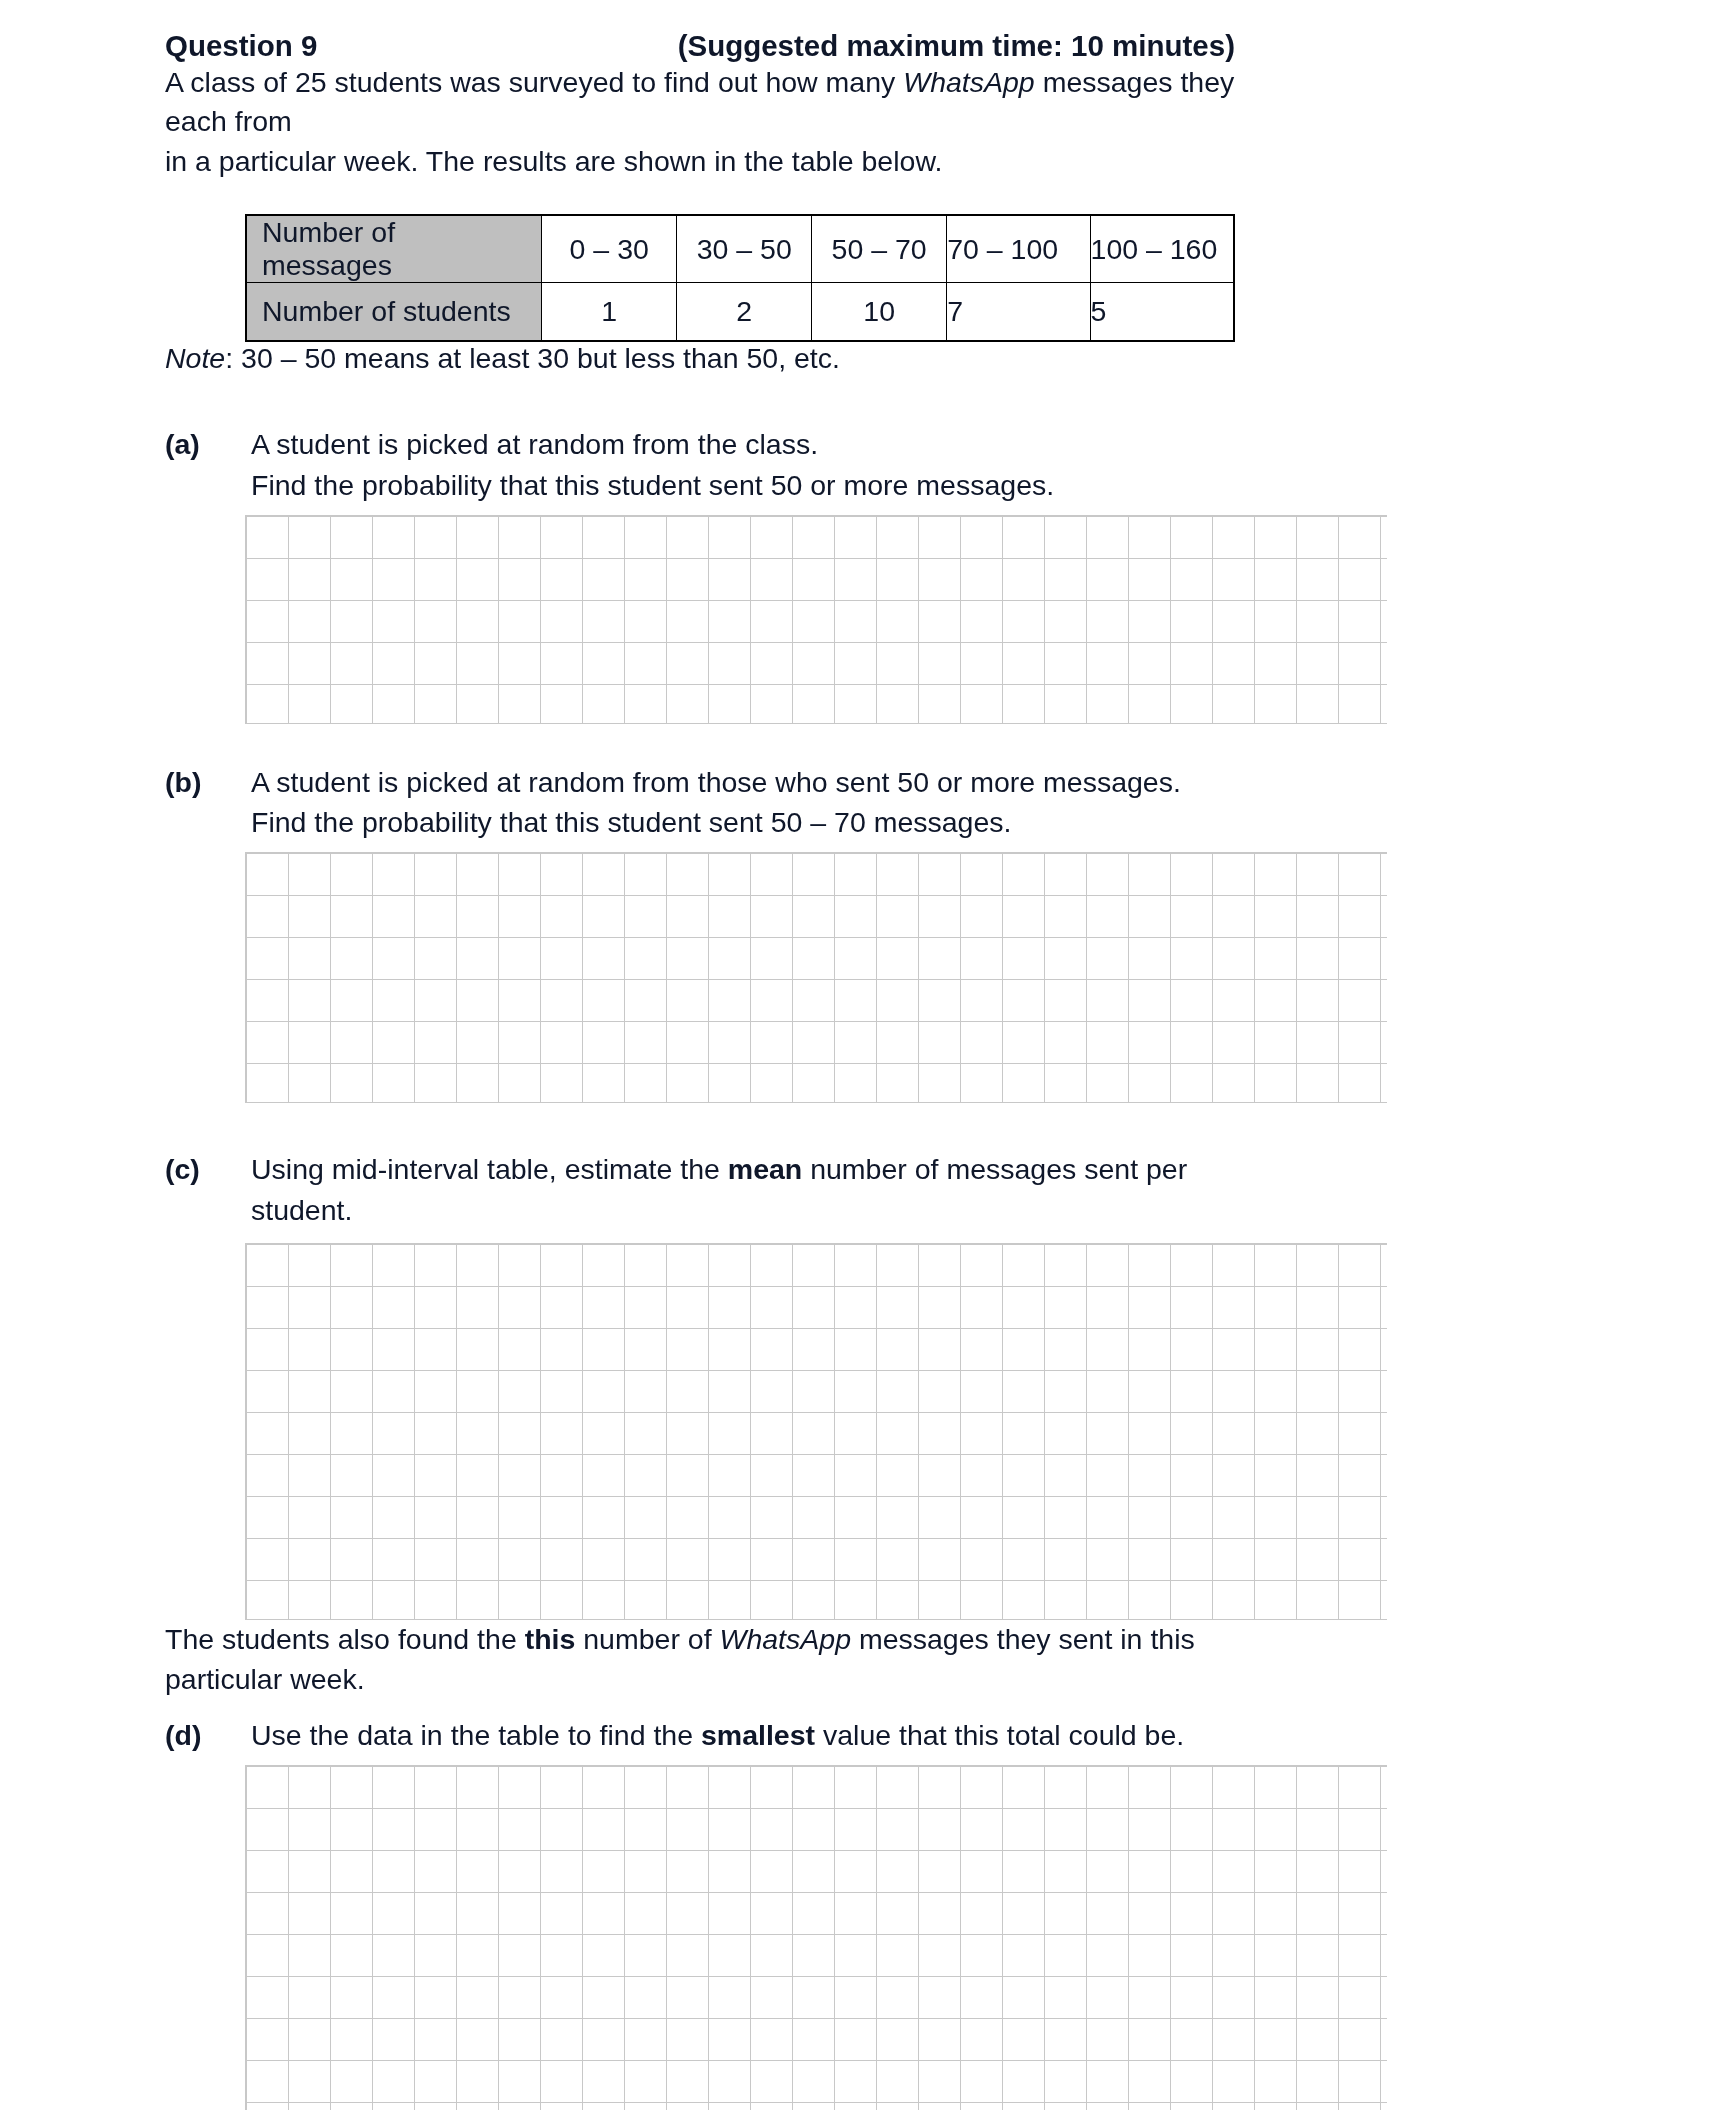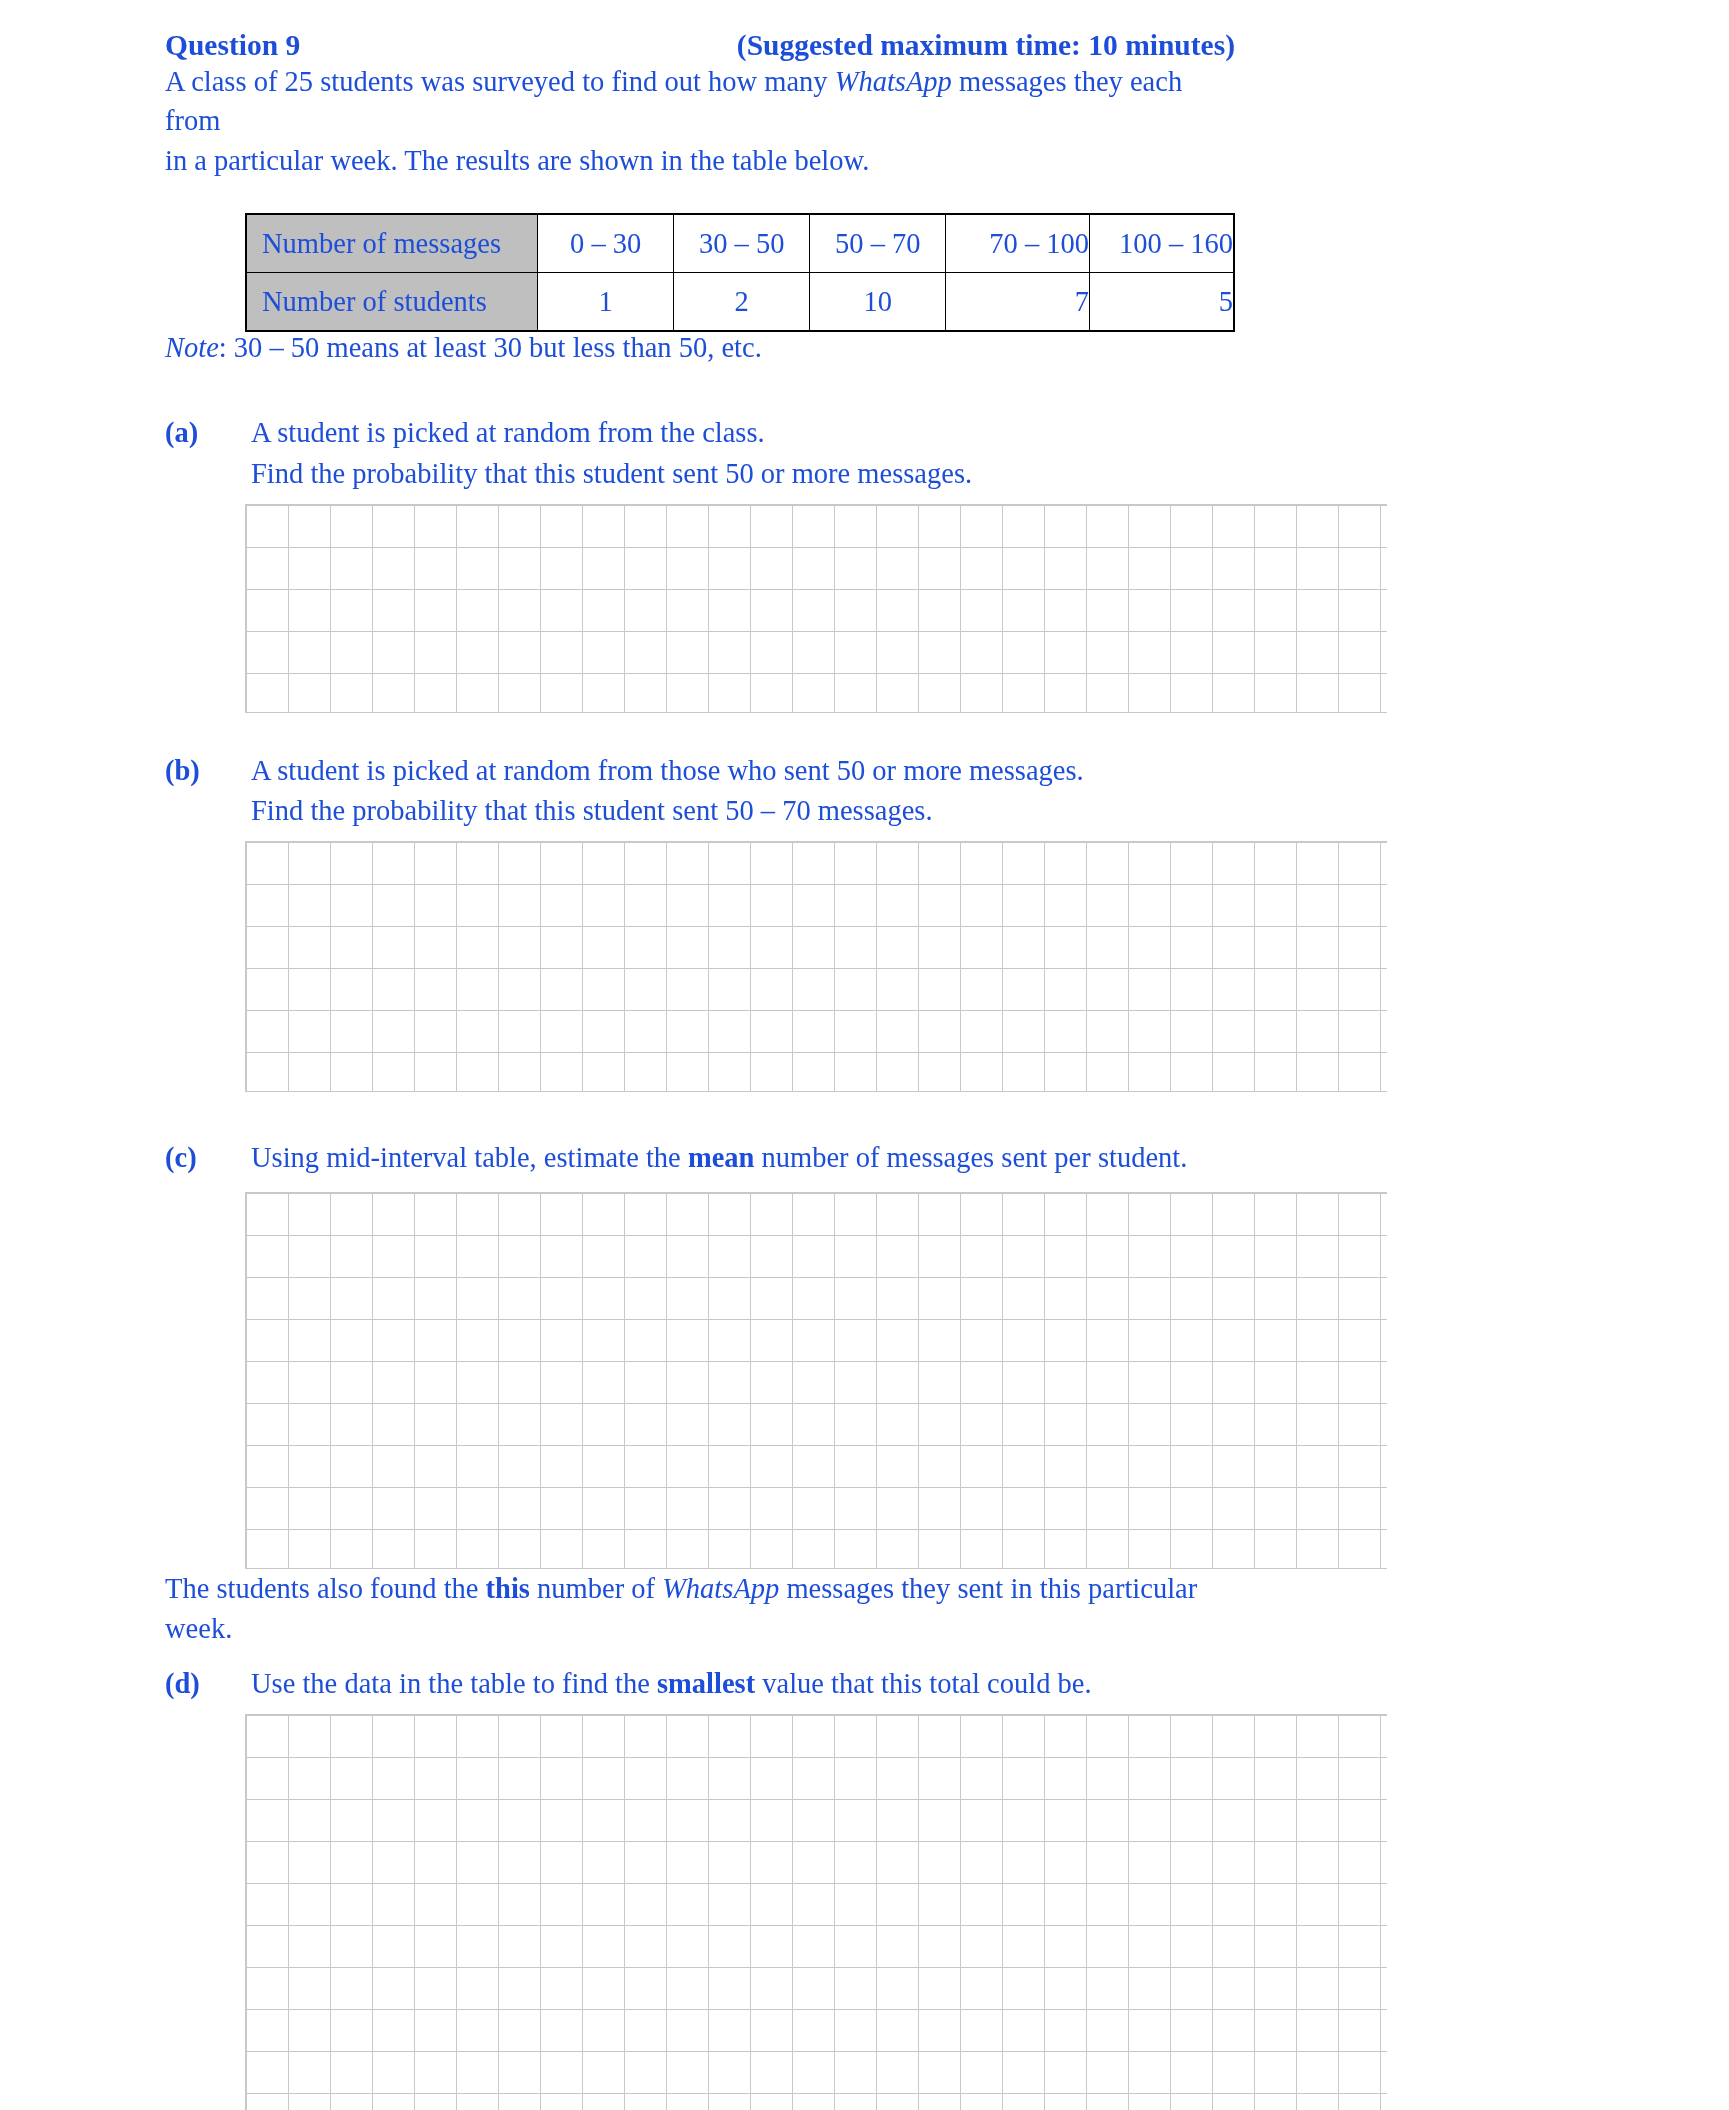--- a/index.html
+++ b/index.html
@@ -7,22 +7,22 @@
     padding: 0;
     background: #ffffff;
   }
   .page {
     position: relative;
     width: 1387px;
     height: 2111px;
     box-sizing: border-box;
     overflow: hidden;
     background: #ffffff;
-    color: #1d4ed8;
-    font-family: Liberation Serif, serif;
+    color: #0f172a;
+    font-family: Liberation Sans, sans-serif;
     font-size: 28.5px;
     padding: 28.5px 152px 0 165px;
   }
   .header-row {
     display: flex;
     justify-content: space-between;
     align-items: baseline;
     font-weight: bold;
     font-size: 29.5px;
   }
@@ -48,21 +48,21 @@
     background: #bfbfbf;
     text-align: left;
     padding: 0 15px;
     width: 326px;
   }
   .q-table td.val {
     text-align: center;
     width: 181px;
   }
   .q-table td.val-wide {
-    text-align: right;
+    text-align: left;
     width: 186px;
   }
   .note-line {
     margin: 15px 0 0 91px;
   }
   .section {
     display: flex;
     line-height: 1.42;
   }
   .section .plabel {

